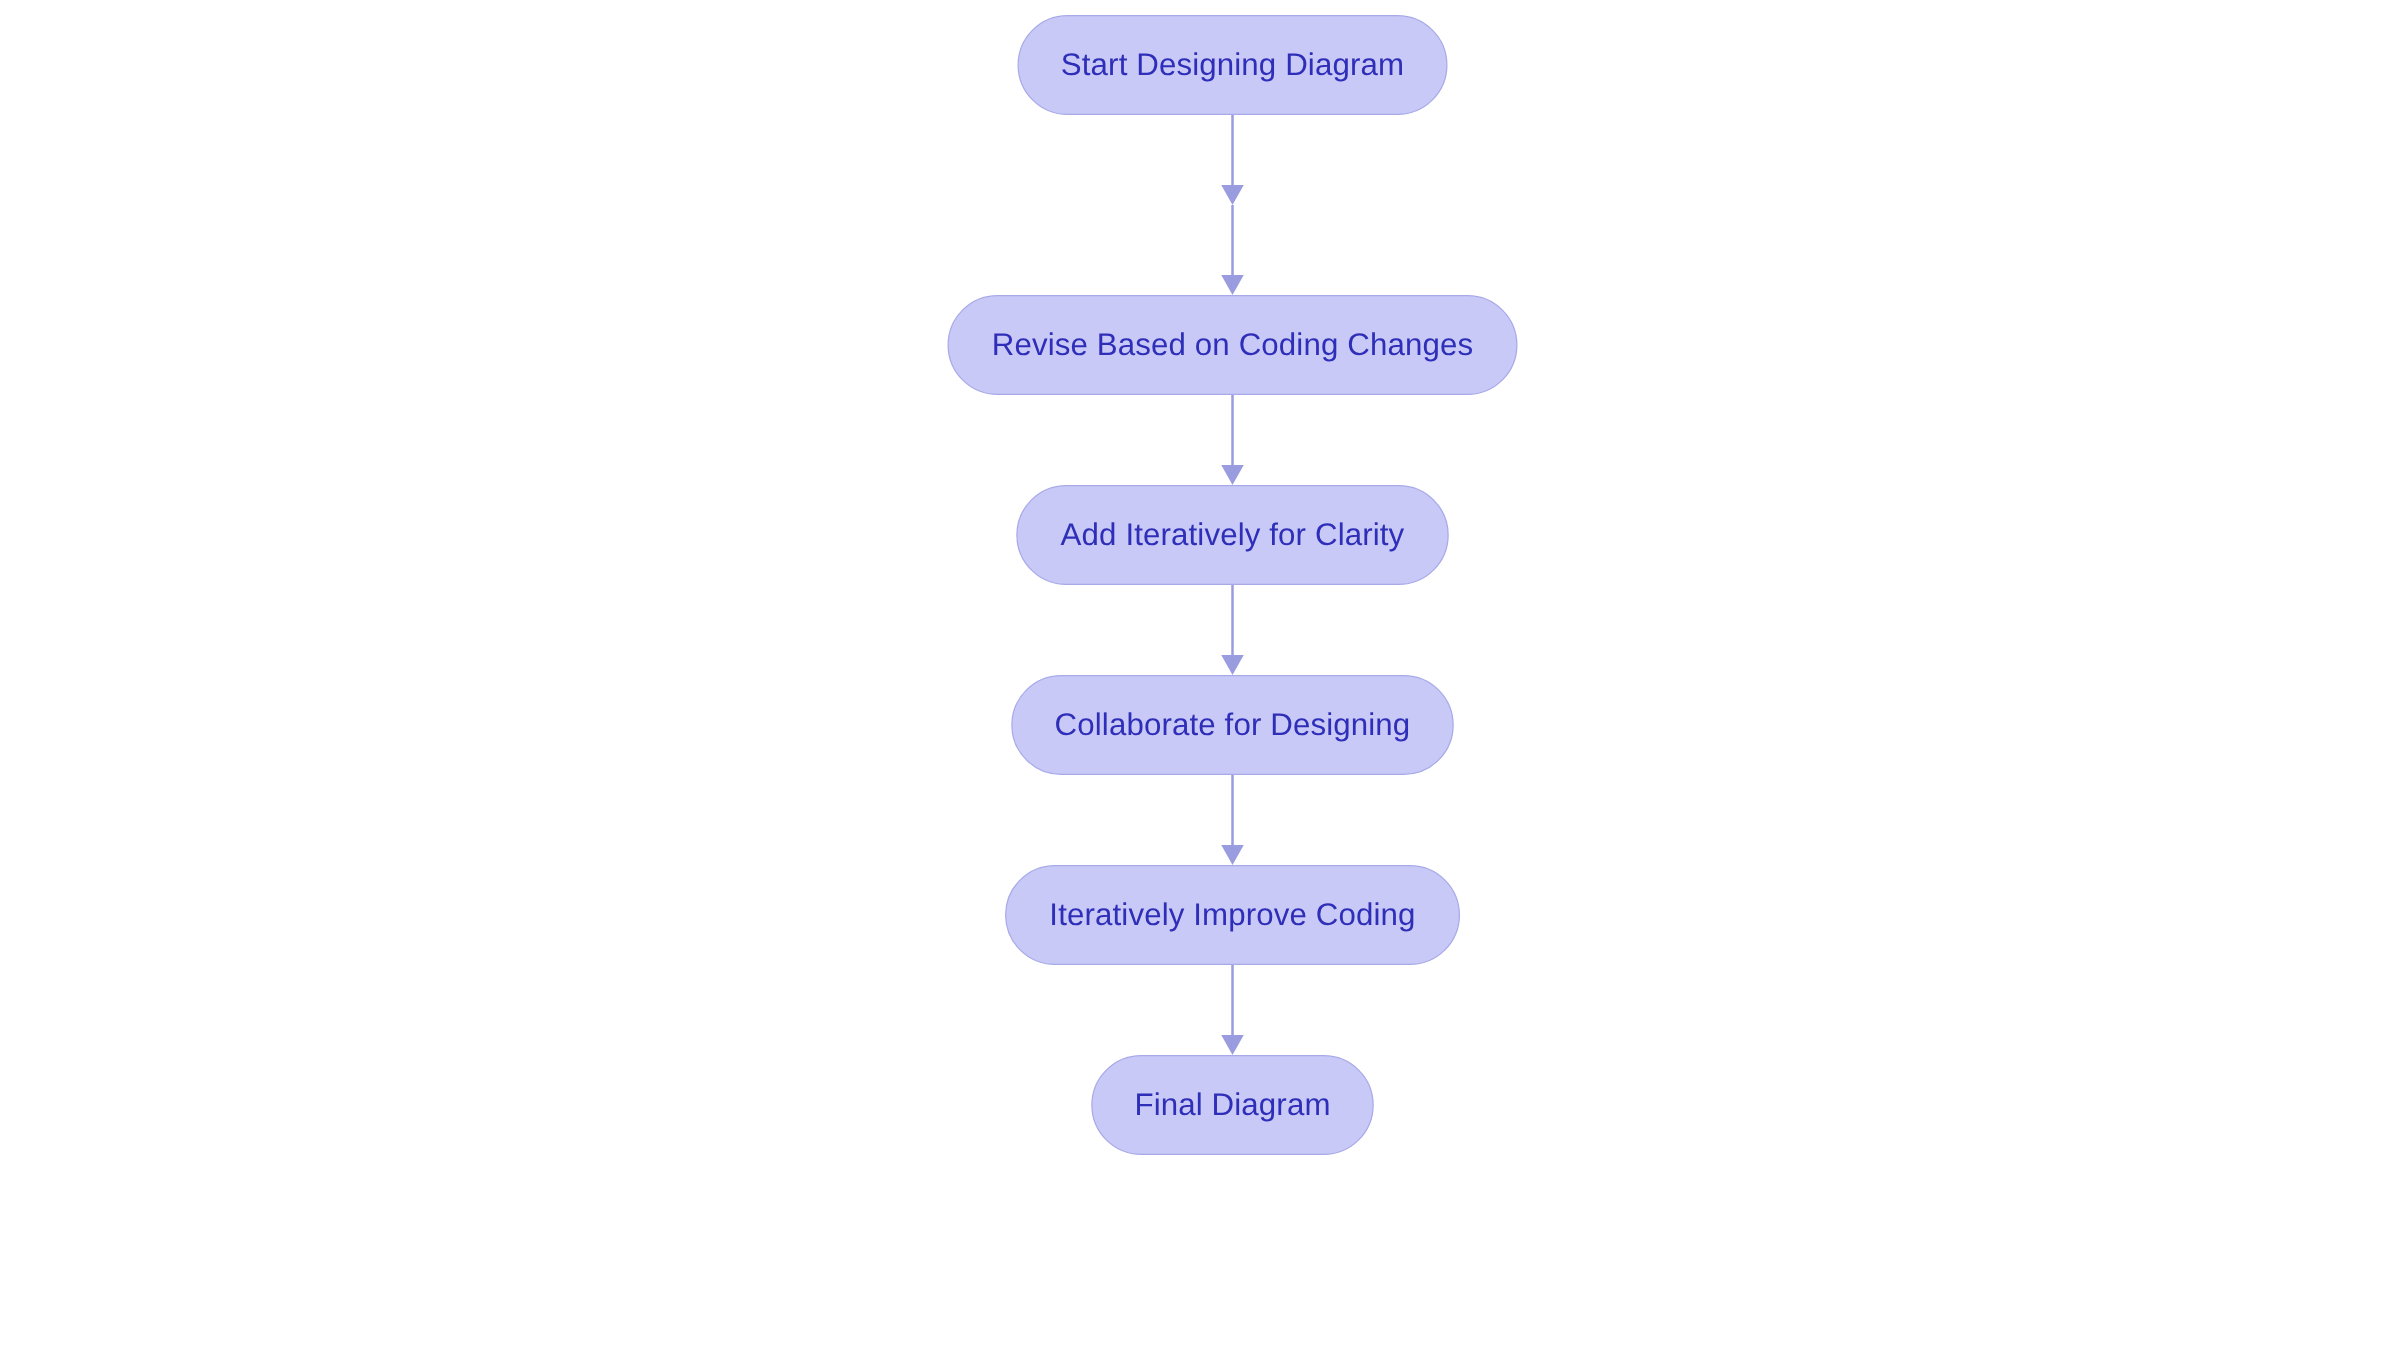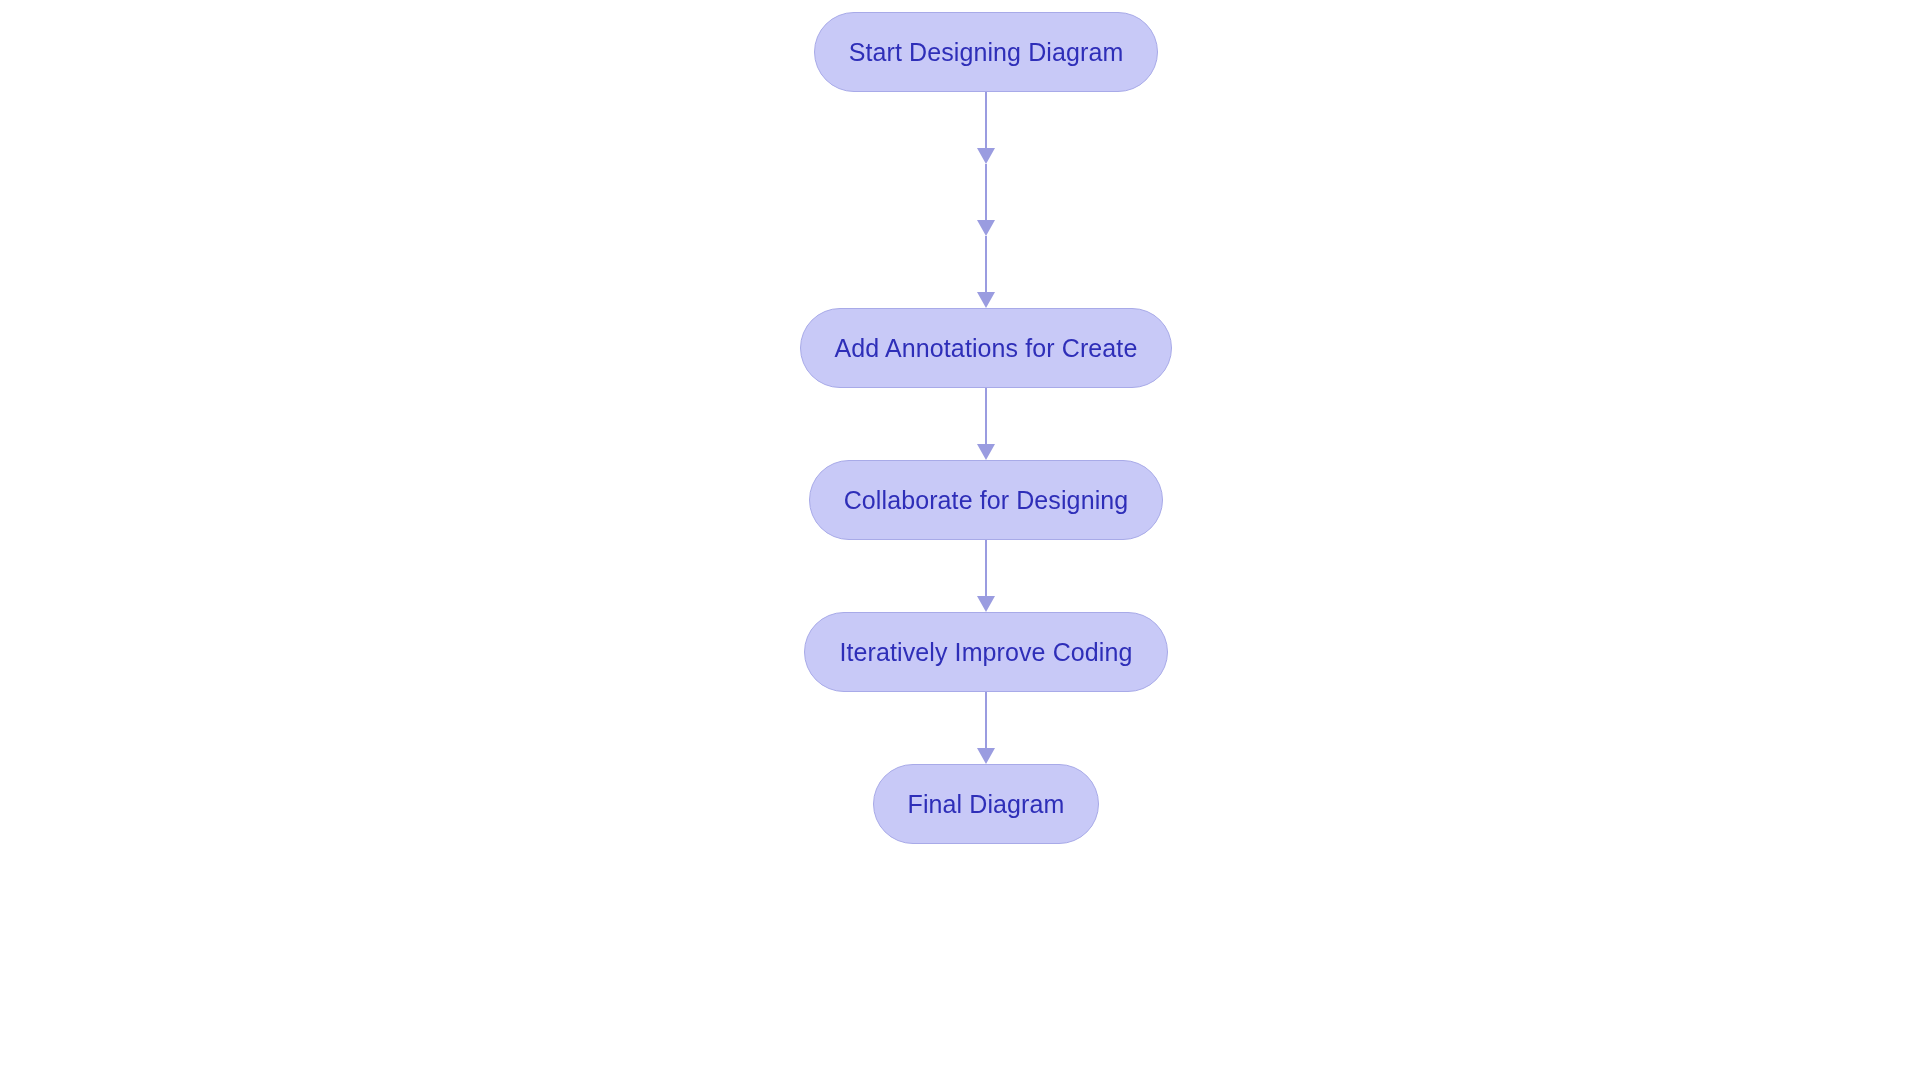--- a/index.html
+++ b/index.html
@@ -102,28 +102,31 @@
       <div class="connector-line"></div>
       <div class="connector-head"></div>
     </div>
 
 
     <div class="connector">
       <div class="connector-line"></div>
       <div class="connector-head"></div>
     </div>
 
+    <div class="node">
+      <span class="node-label">Revise Based on Coding Changes</span>
+    </div>
 
     <div class="connector">
       <div class="connector-line"></div>
       <div class="connector-head"></div>
     </div>
 
     <div class="node">
-      <span class="node-label">Add Annotations for Create</span>
+      <span class="node-label">Add Iteratively for Clarity</span>
     </div>
 
     <div class="connector">
       <div class="connector-line"></div>
       <div class="connector-head"></div>
     </div>
 
     <div class="node">
       <span class="node-label">Collaborate for Designing</span>
     </div>

